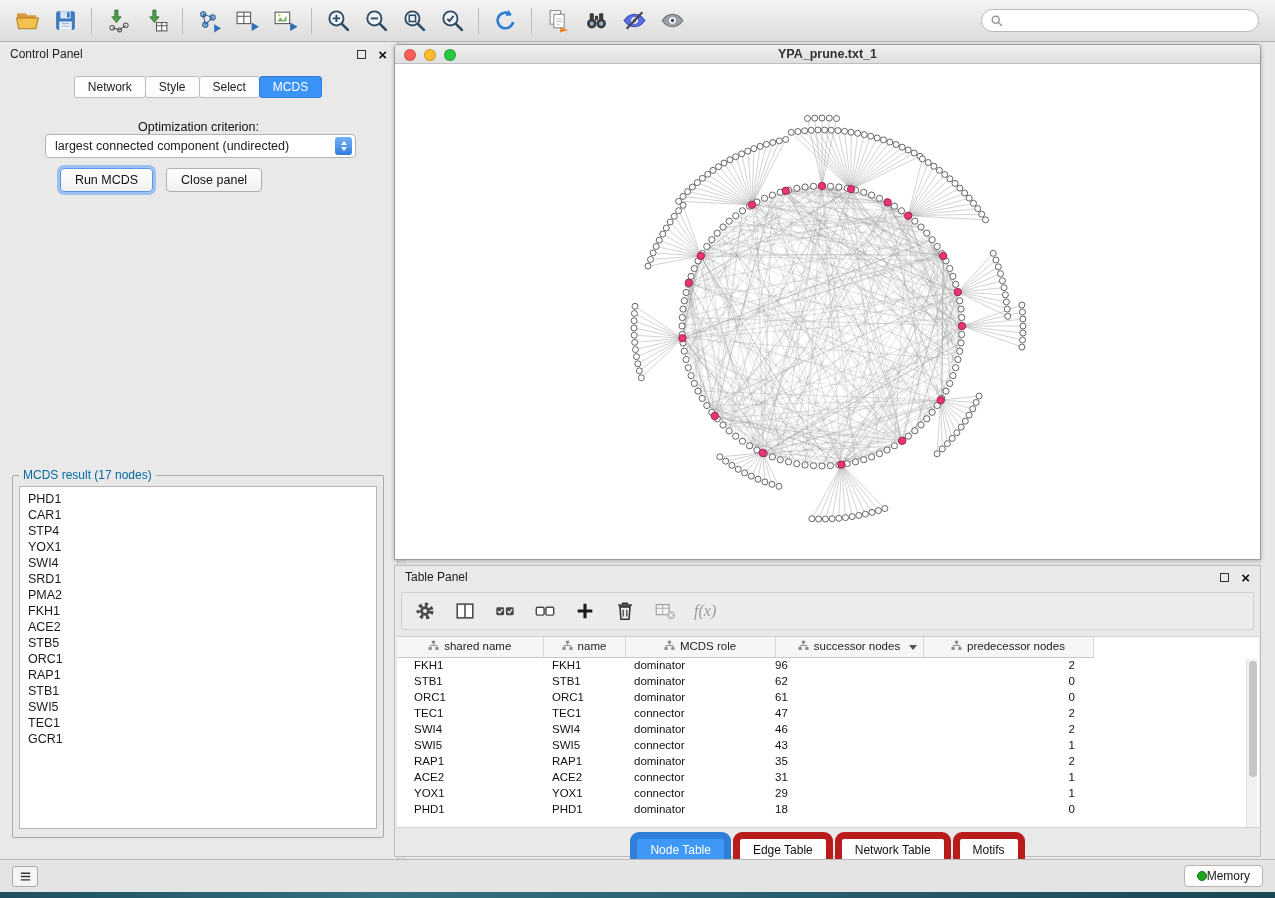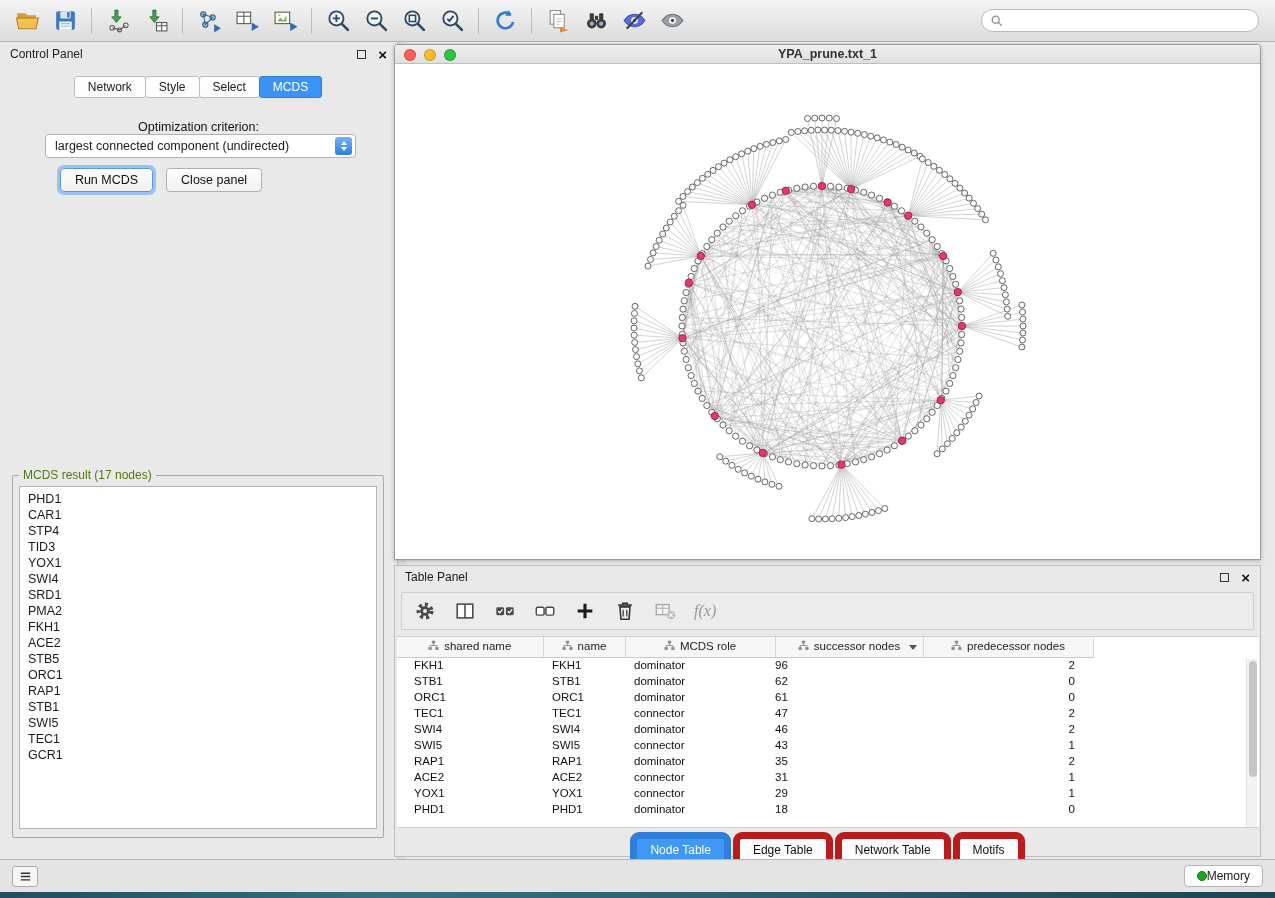--- a/index.html
+++ b/index.html
@@ -53,21 +53,21 @@
 
   .cp-buttons { position:absolute; left:0; top:126px; width:322px; display:flex;
     justify-content:center; gap:13px; }
   .btn { font-size:12.5px; font-family:"Liberation Sans", sans-serif; padding:4px 14px;
     background:linear-gradient(#ffffff,#f0f0f0); border:1px solid #b0b0b0;
     border-radius:4px; cursor:pointer; color:#111; }
   .btn.focused { box-shadow:0 0 0 3px rgba(92,158,246,0.55); border-color:#5a96ea; }
 
   .result-box { position:absolute; left:12px; top:426px; width:372px; height:370px;
     border:1px solid #a8a8a8; border-radius:2px; }
-  .result-box legend { font-size:12px; padding:0 4px; margin-left:6px; color:#4d7c0f; }
+  .result-box legend { font-size:12px; padding:0 4px; margin-left:6px; color:#0369a1; }
   .result-list { position:absolute; left:6px; right:6px; top:4px; bottom:8px;
     background:#fff; border:1px solid #b5b5b5; overflow:hidden; padding:4px 0 0 0; }
   .mcds-item { font-size:12.5px; line-height:16px; padding-left:8px; cursor:default; }
 
   
   .splitter { position:absolute; left:398px; top:42px; width:8px; height:817px;
     background:#dedede; cursor:col-resize; }
   .splitter .dots { position:absolute; left:2px; top:405px; width:4px; height:26px;
     display:flex; flex-direction:column; gap:4px; align-items:center; }
   .splitter .dots i { width:3px; height:3px; background:#8f8f8f; border-radius:50%; display:block; }
@@ -355,21 +355,20 @@
       <button class="btn focused">Run MCDS</button>
       <button class="btn">Close panel</button>
     </div>
 
     <fieldset class="result-box">
       <legend>MCDS result (17 nodes)</legend>
       <div class="result-list" id="mcds-list">
           <div class="mcds-item">PHD1</div>
           <div class="mcds-item">CAR1</div>
           <div class="mcds-item">STP4</div>
-          <div class="mcds-item">TID3</div>
           <div class="mcds-item">YOX1</div>
           <div class="mcds-item">SWI4</div>
           <div class="mcds-item">SRD1</div>
           <div class="mcds-item">PMA2</div>
           <div class="mcds-item">FKH1</div>
           <div class="mcds-item">ACE2</div>
           <div class="mcds-item">STB5</div>
           <div class="mcds-item">ORC1</div>
           <div class="mcds-item">RAP1</div>
           <div class="mcds-item">STB1</div>

